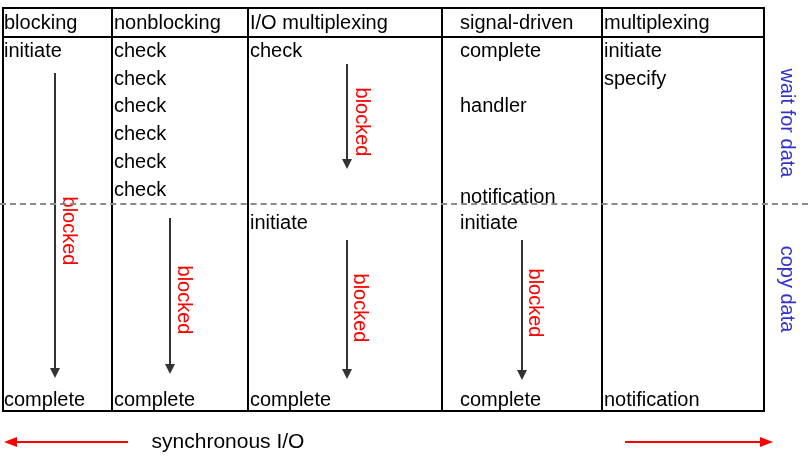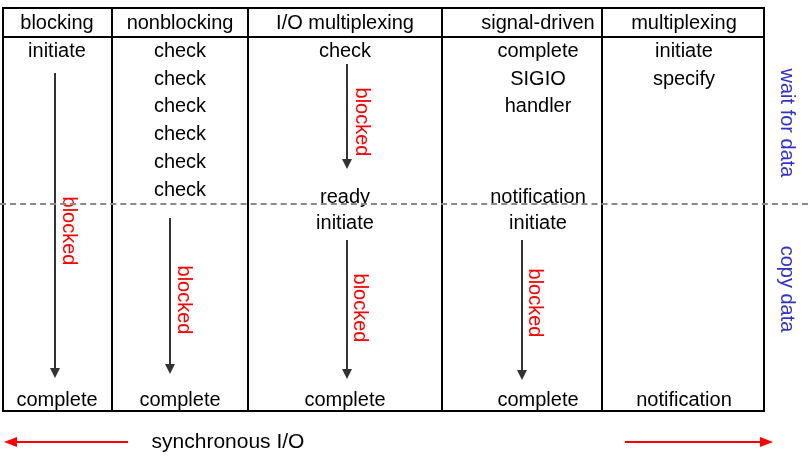--- a/index.html
+++ b/index.html
@@ -4,21 +4,21 @@
 <style>
   html,body{margin:0;padding:0;background:#fff;}
   #stage{
     position:relative;width:808px;height:457px;background:#fff;overflow:hidden;
     font-family:"Liberation Sans",sans-serif;color:#000;
   }
   .tbl-frame{position:absolute;left:2px;top:7px;width:763px;height:405px;
     border:2px solid #000;box-sizing:border-box;}
   .vline{position:absolute;top:7px;height:405px;width:2px;background:#000;}
   .hline{position:absolute;left:2px;top:36px;width:763px;height:2px;background:#000;}
-  .lbl{position:absolute;height:26px;line-height:26px;font-size:20px;text-align:center;white-space:nowrap;}
+  .lbl{position:absolute;height:26px;line-height:26px;font-size:20px;white-space:nowrap;}
   .c1{left:4px;width:106px;}
   .c2{left:114px;width:132px;}
   .c3{left:250px;width:190px;}
   .c4{left:444px;width:156px;padding-left:16px;}
   .c5{left:604px;width:160px;}
   .arrow-line{position:absolute;width:2px;background:#333;}
   .arrow-head{position:absolute;width:0;height:0;border-left:5px solid transparent;
     border-right:5px solid transparent;border-top:10px solid #333;}
   .blocked{position:absolute;color:#ff0000;font-size:20px;white-space:nowrap;
     transform:translate(-50%,-50%) rotate(90deg);}
@@ -68,29 +68,27 @@
   <div class="lbl c2" style="top:176px">check</div>
   <div class="arrow-line" style="left:169px;top:218px;height:147px"></div>
   <div class="arrow-head" style="left:165px;top:364px"></div>
   <div class="blocked" style="left:184px;top:300px">blocked</div>
   <div class="lbl c2" style="top:386px">complete</div>
 
   <div class="lbl c3" style="top:37px">check</div>
   <div class="arrow-line" style="left:346px;top:64px;height:96px"></div>
   <div class="arrow-head" style="left:342px;top:159px"></div>
   <div class="blocked" style="left:362px;top:122px">blocked</div>
-  <div class="lbl c3" style="top:183px">ready</div>
   <div class="lbl c3" style="top:209px">initiate</div>
   <div class="arrow-line" style="left:346px;top:240px;height:130px"></div>
   <div class="arrow-head" style="left:342px;top:369px"></div>
   <div class="blocked" style="left:360px;top:308px">blocked</div>
   <div class="lbl c3" style="top:386px">complete</div>
 
   <div class="lbl c4" style="top:37px">complete</div>
-  <div class="lbl c4" style="top:65px">SIGIO</div>
   <div class="lbl c4" style="top:92px">handler</div>
   <div class="lbl c4" style="top:183px">notification</div>
   <div class="lbl c4" style="top:209px">initiate</div>
   <div class="arrow-line" style="left:521px;top:240px;height:131px"></div>
   <div class="arrow-head" style="left:517px;top:370px"></div>
   <div class="blocked" style="left:535px;top:303px">blocked</div>
   <div class="lbl c4" style="top:386px">complete</div>
 
   <div class="lbl c5" style="top:37px">initiate</div>
   <div class="lbl c5" style="top:65px">specify</div>

